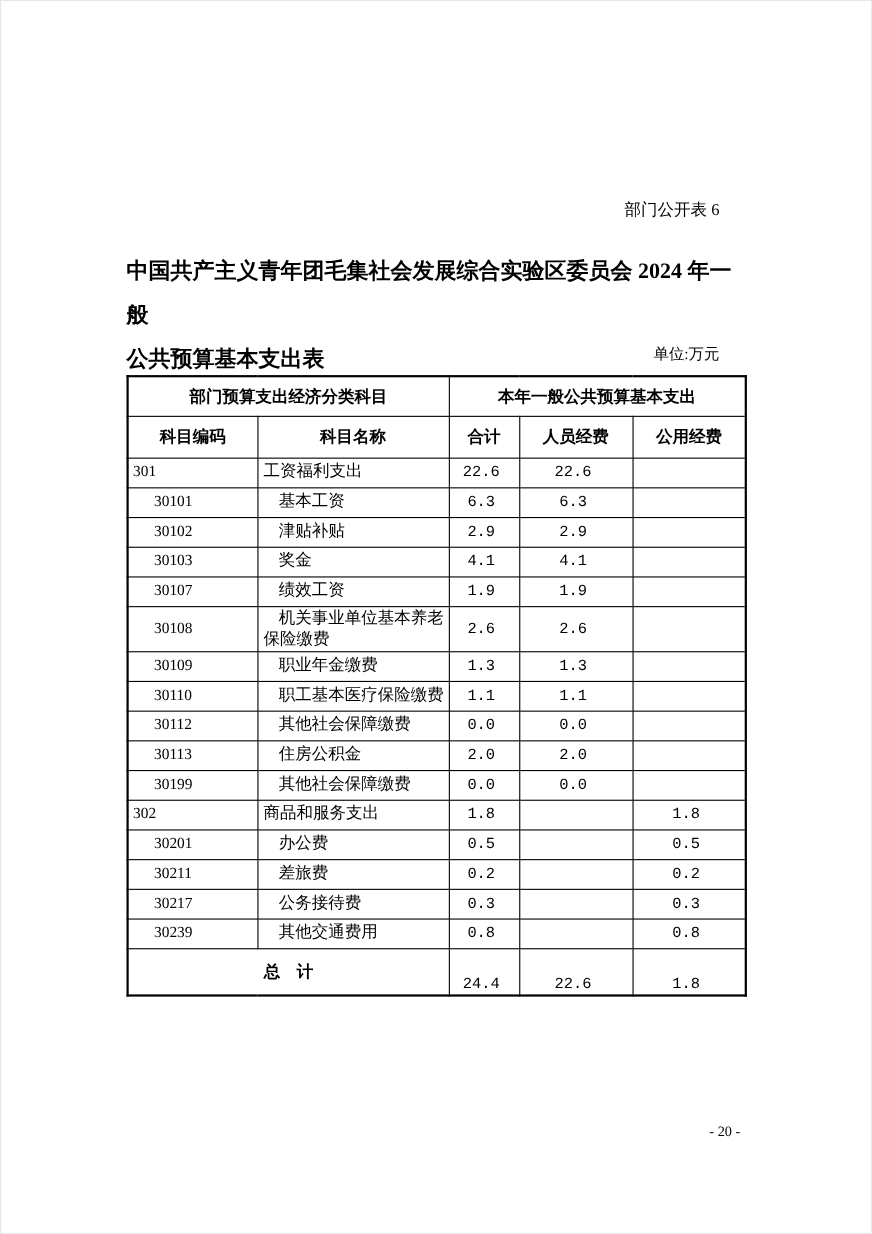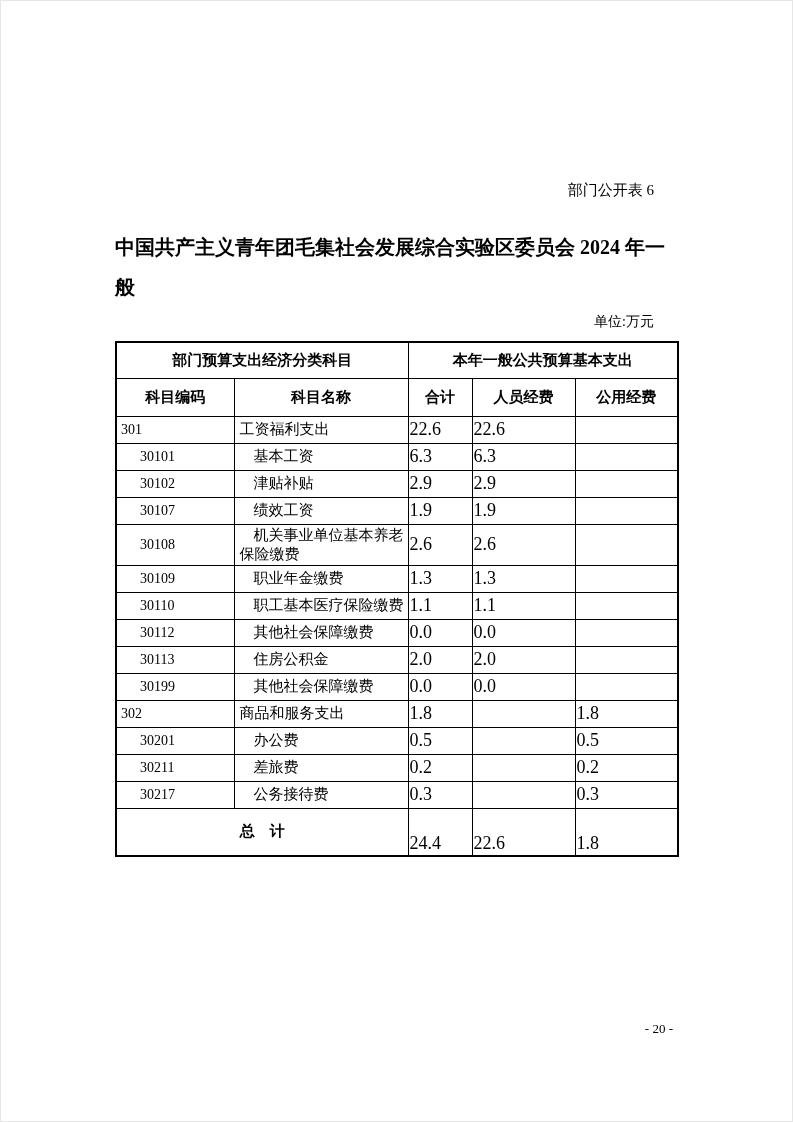--- a/index.html
+++ b/index.html
@@ -47,41 +47,42 @@
     font-weight:bold;text-align:center;font-size:15px;
   }
   tr.r-h1{height:36px;}
   tr.r-h2{height:38px;}
   tr.r-data{height:27px;}
   tr.r-total{height:39px;}
   td.code{text-align:left;padding-left:4px;font-size:14px;}
   tr.lvl2 td.code{padding-left:23px;}
   td.name{text-align:left;padding:1px 4px 1px 5px;line-height:19px;}
   tr.lvl2 td.name{text-indent:14px;}
-  td.num{text-align:left;padding-right:6px;font-size:18px;}
+  td.num{text-align:center;padding-right:6px;font-size:14px;font-family:Liberation Mono, monospace;}
   tr.r-total td.label{
     text-align:center;font-weight:bold;font-size:15px;
     font-family:"Liberation Sans","DejaVu Sans",sans-serif;
   }
   tr.r-total td.num{vertical-align:top;padding-top:24px;}
   .page-number{
     position:absolute;top:1020px;left:114px;width:562px;
     text-align:right;padding-right:4px;font-size:13px;
     box-sizing:border-box;
   }
 </style>
 </head>
 <body>
 
 <div class="page">
 
   <div class="corner-label">部门公开表 6</div>
 
   <div class="doc-title">
     <div>中国共产主义青年团毛集社会发展综合实验区委员会 2024 年一般</div>
+    <div>公共预算基本支出表</div>
   </div>
 
   <div class="unit-label">单位:万元</div>
 
   <div class="table-wrap">
     <table>
       <colgroup>
         <col class="c-code">
           <col class="c-name">
           <col class="c-total">
@@ -117,20 +118,27 @@
     <td class="num c-pub"></td>
   </tr>
           <tr class="r-data lvl2">
     <td class="code">30102</td>
     <td class="name">津贴补贴</td>
     <td class="num c-total">2.9</td>
     <td class="num c-pers">2.9</td>
     <td class="num c-pub"></td>
   </tr>
           <tr class="r-data lvl2">
+    <td class="code">30103</td>
+    <td class="name">奖金</td>
+    <td class="num c-total">4.1</td>
+    <td class="num c-pers">4.1</td>
+    <td class="num c-pub"></td>
+  </tr>
+          <tr class="r-data lvl2">
     <td class="code">30107</td>
     <td class="name">绩效工资</td>
     <td class="num c-total">1.9</td>
     <td class="num c-pers">1.9</td>
     <td class="num c-pub"></td>
   </tr>
           <tr class="r-data lvl2">
     <td class="code">30108</td>
     <td class="name">机关事业单位基本养老保险缴费</td>
     <td class="num c-total">2.6</td>
@@ -192,20 +200,27 @@
     <td class="num c-total">0.2</td>
     <td class="num c-pers"></td>
     <td class="num c-pub">0.2</td>
   </tr>
           <tr class="r-data lvl2">
     <td class="code">30217</td>
     <td class="name">公务接待费</td>
     <td class="num c-total">0.3</td>
     <td class="num c-pers"></td>
     <td class="num c-pub">0.3</td>
+  </tr>
+          <tr class="r-data lvl2">
+    <td class="code">30239</td>
+    <td class="name">其他交通费用</td>
+    <td class="num c-total">0.8</td>
+    <td class="num c-pers"></td>
+    <td class="num c-pub">0.8</td>
   </tr>
         </tbody>
       <tbody>
         <tr class="r-total">
           <td colspan="2" class="label">总　计</td>
           <td class="num">24.4</td>
           <td class="num">22.6</td>
           <td class="num">1.8</td>
         </tr>
       </tbody>

